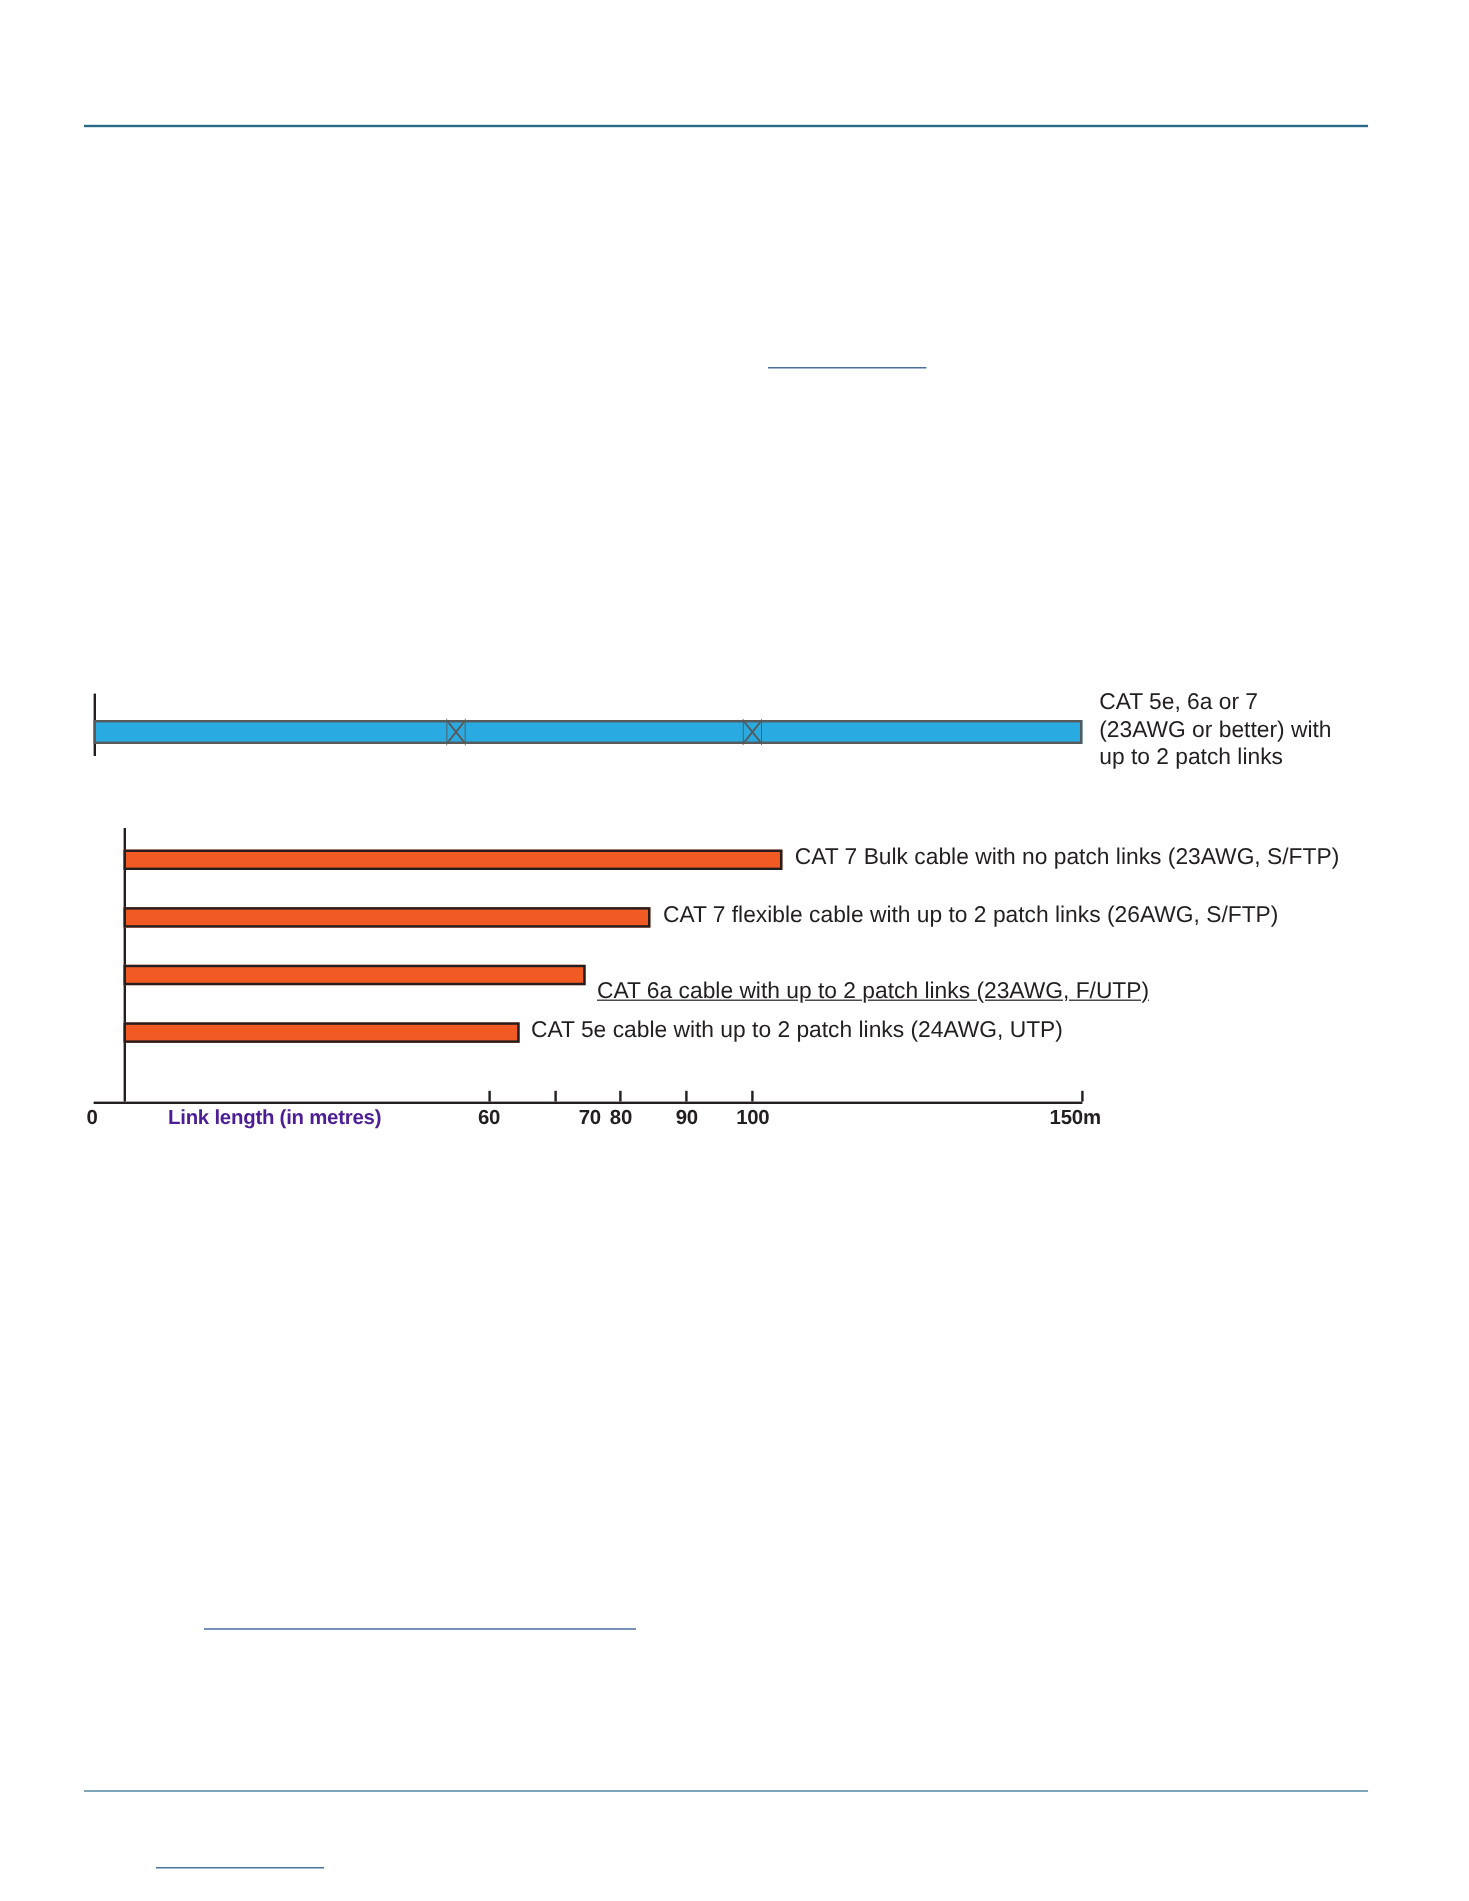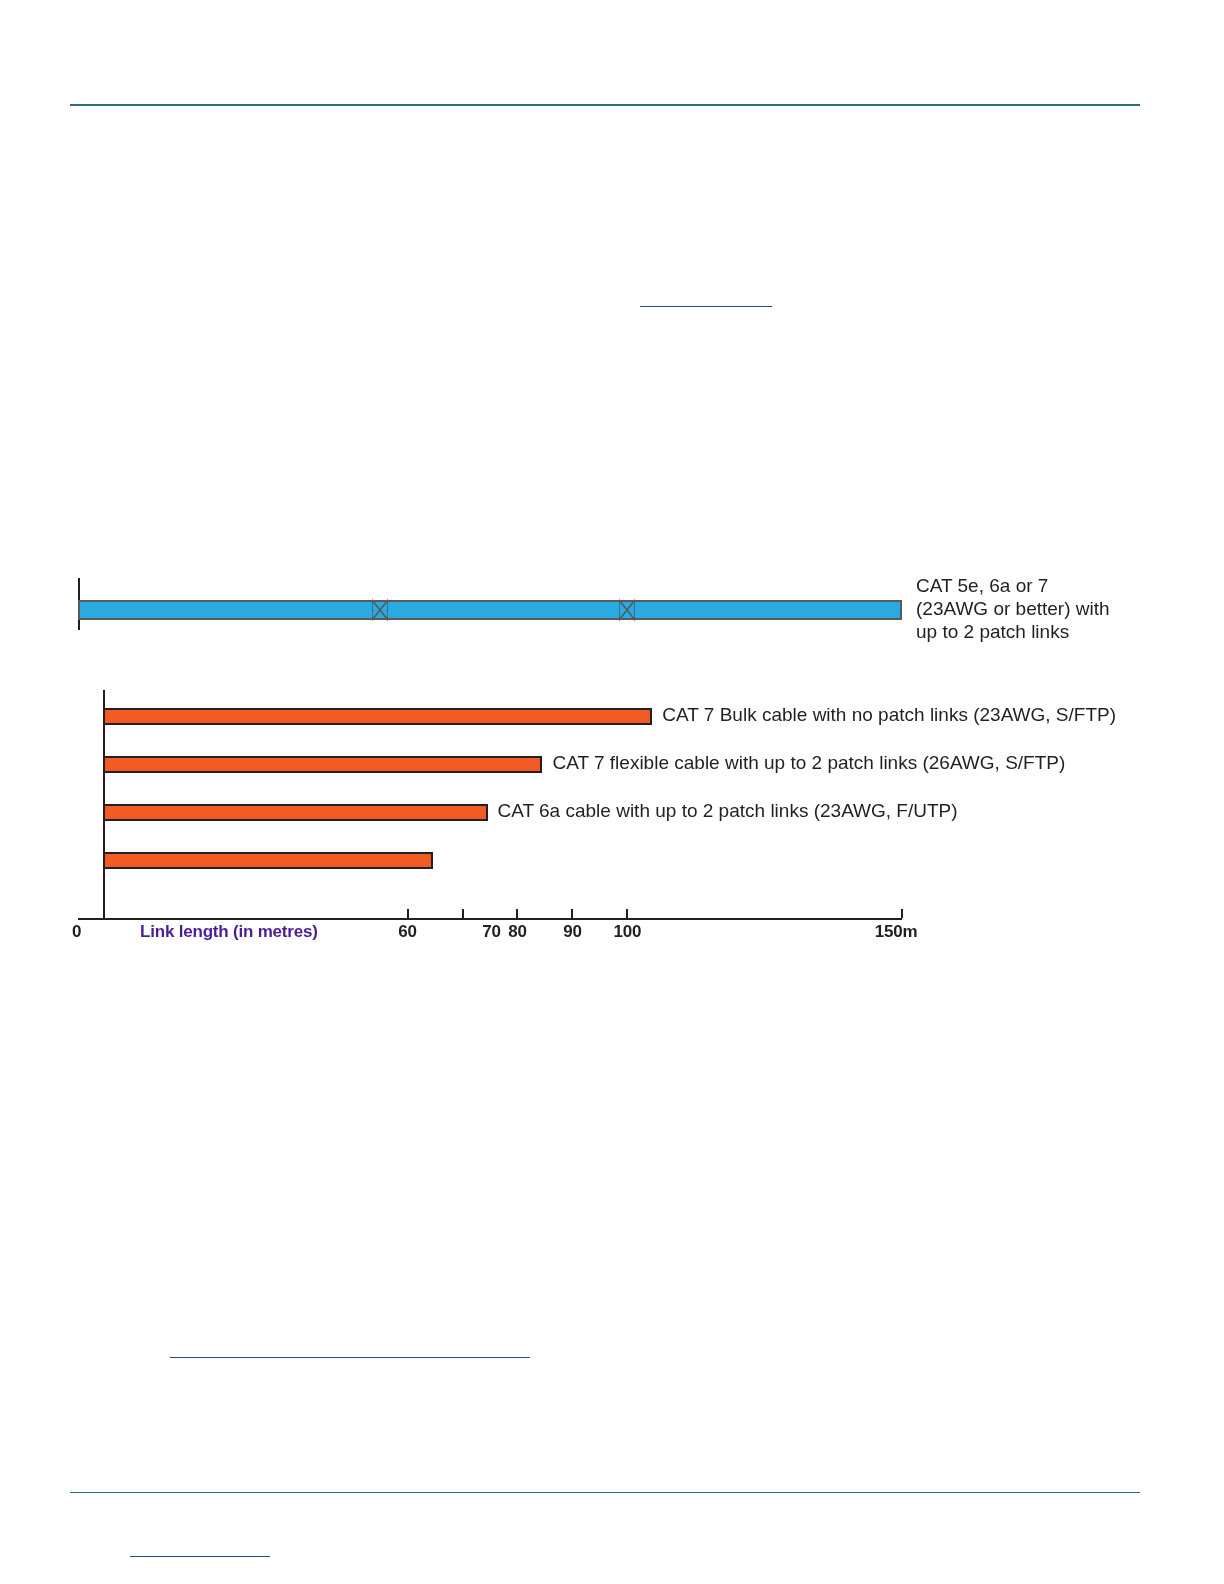--- a/index.html
+++ b/index.html
@@ -139,23 +139,24 @@
     <div class="orange-group">
       <div class="axis-line orange-stub"></div>
 
       <div class="bar bar-orange" id="bar-1" style="left: 78px; top: 18px; width: 549.333px;"></div>
       <div class="orange-row-label" id="lbl-1" style="left: 637.333px; top: 14px;">CAT 7 Bulk cable with no patch links (23AWG, S/FTP)</div>
 
       <div class="bar bar-orange" id="bar-2" style="left: 78px; top: 66px; width: 439.467px;"></div>
       <div class="orange-row-label" id="lbl-2" style="left: 527.467px; top: 62px;">CAT 7 flexible cable with up to 2 patch links (26AWG, S/FTP)</div>
 
       <div class="bar bar-orange" id="bar-3" style="left: 78px; top: 114px; width: 384.533px;"></div>
-      <div class="orange-row-label" id="lbl-3" style="left: 472.533px; top: 110px;">CAT 6a cable with up to 2 patch links (23AWG, F/UTP)</div>
+      <div class="orange-row-label" id="lbl-3" style="left: 472.533px; top: 126px; text-decoration: underline;">CAT 6a cable with up to 2 patch links (23AWG, F/UTP)</div>
 
       <div class="bar bar-orange" id="bar-4" style="left: 78px; top: 162px; width: 329.6px;"></div>
+      <div class="orange-row-label" id="lbl-4" style="left: 417.6px; top: 158px;">CAT 5e cable with up to 2 patch links (24AWG, UTP)</div>
     </div>
 
     <div class="axis-line axis-baseline"></div>
     <div id="ticks">
         <div class="tick-label left-anchored" style="left: 72px;">0</div>
         <div class="tick" style="left: 406.6px;"></div>
         <div class="tick-label" style="left: 407.6px;">60</div>
         <div class="tick" style="left: 461.533px;"></div>
         <div class="tick-label" style="left: 462.533px; margin-left: 29px;">70</div>
         <div class="tick" style="left: 516.467px;"></div>

